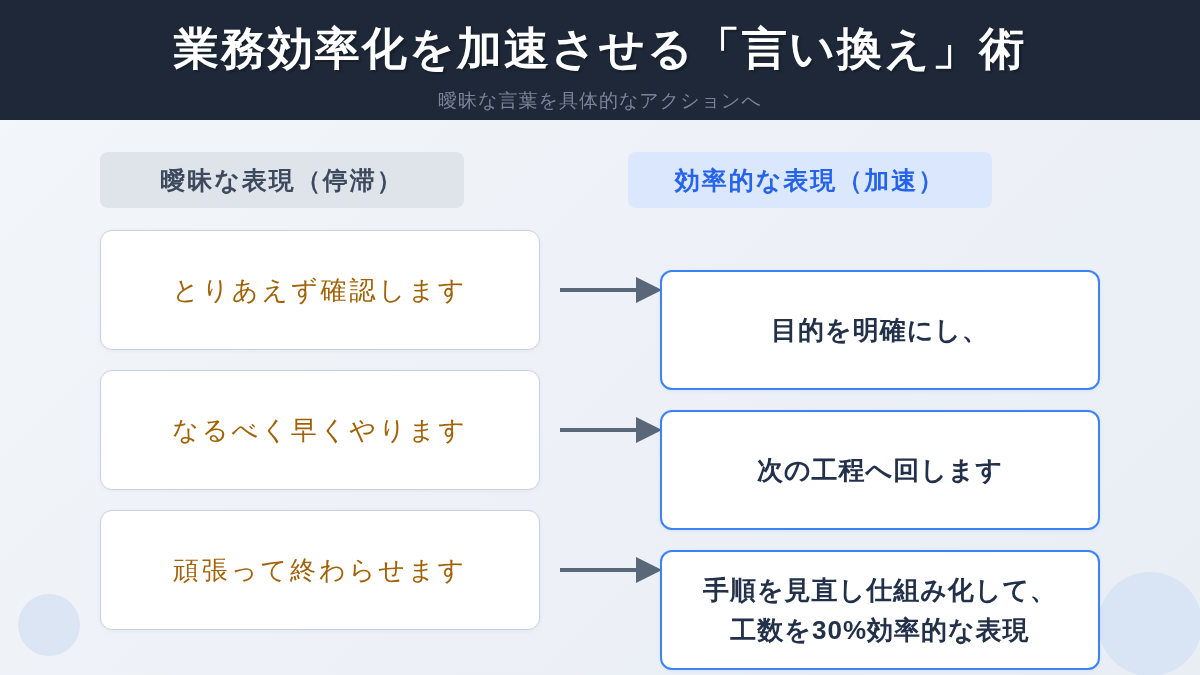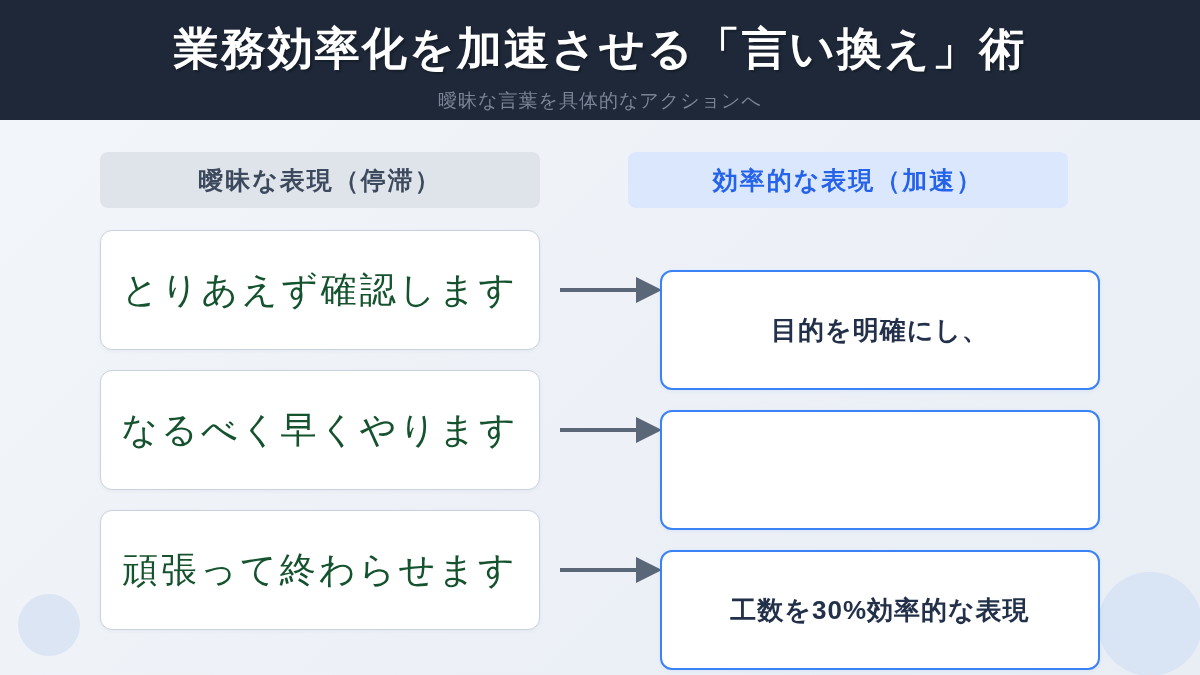--- a/index.html
+++ b/index.html
@@ -48,21 +48,21 @@
     background: #dbe5f3;
   }
   .deco-circle.right {
     left: 1098px; top: 572px;
     width: 104px; height: 104px;
     background: #d9e4f4;
   }
   .col-header {
     position: absolute;
     top: 152px;
-    width: 440px; height: 56px;
+    width: 364px; height: 56px;
     border-radius: 8px;
     display: flex;
     align-items: center;
     justify-content: center;
     font-size: 25px;
     font-weight: 700;
     letter-spacing: 2px;
     z-index: 1;
     white-space: nowrap;
   }
@@ -84,22 +84,22 @@
     display: flex;
     flex-direction: column;
     align-items: center;
     justify-content: center;
     z-index: 1;
   }
   .row-box.vague {
     left: 100px;
     border: 1px solid #c9d3df;
     box-shadow: 0 1px 4px rgba(30,42,59,0.05);
-    color: #14532d;
-    font-size: 36px;
+    color: #a16207;
+    font-size: 26px;
     letter-spacing: 3px;
     white-space: nowrap;
   }
   .row-box.efficient {
     left: 660px;
     border: 2px solid #3b82f6;
     box-shadow: 0 1px 4px rgba(37,99,235,0.08);
     color: #22304a;
     font-size: 26px;
     font-weight: 700;
@@ -152,24 +152,26 @@
 </div>
 
 <div class="row-box vague row-2">
   <span>なるべく早くやります</span>
 </div>
 <svg class="arrow a-2" viewBox="0 0 106 30" xmlns="http://www.w3.org/2000/svg">
   <line x1="4" y1="15" x2="82" y2="15" stroke="#5a6779" stroke-width="4"></line>
   <polygon points="80,2 106,15 80,28" fill="#5a6779"></polygon>
 </svg>
 <div class="row-box efficient row-2">
+  <div>次の工程へ回します</div>
 </div>
 
 <div class="row-box vague row-3">
   <span>頑張って終わらせます</span>
 </div>
 <svg class="arrow a-3" viewBox="0 0 106 30" xmlns="http://www.w3.org/2000/svg">
   <line x1="4" y1="15" x2="82" y2="15" stroke="#5a6779" stroke-width="4"></line>
   <polygon points="80,2 106,15 80,28" fill="#5a6779"></polygon>
 </svg>
 <div class="row-box efficient row-3">
+  <div>手順を見直し仕組み化して、</div>
   <div>工数を30%効率的な表現</div>
 </div>
 
 </body></html>

